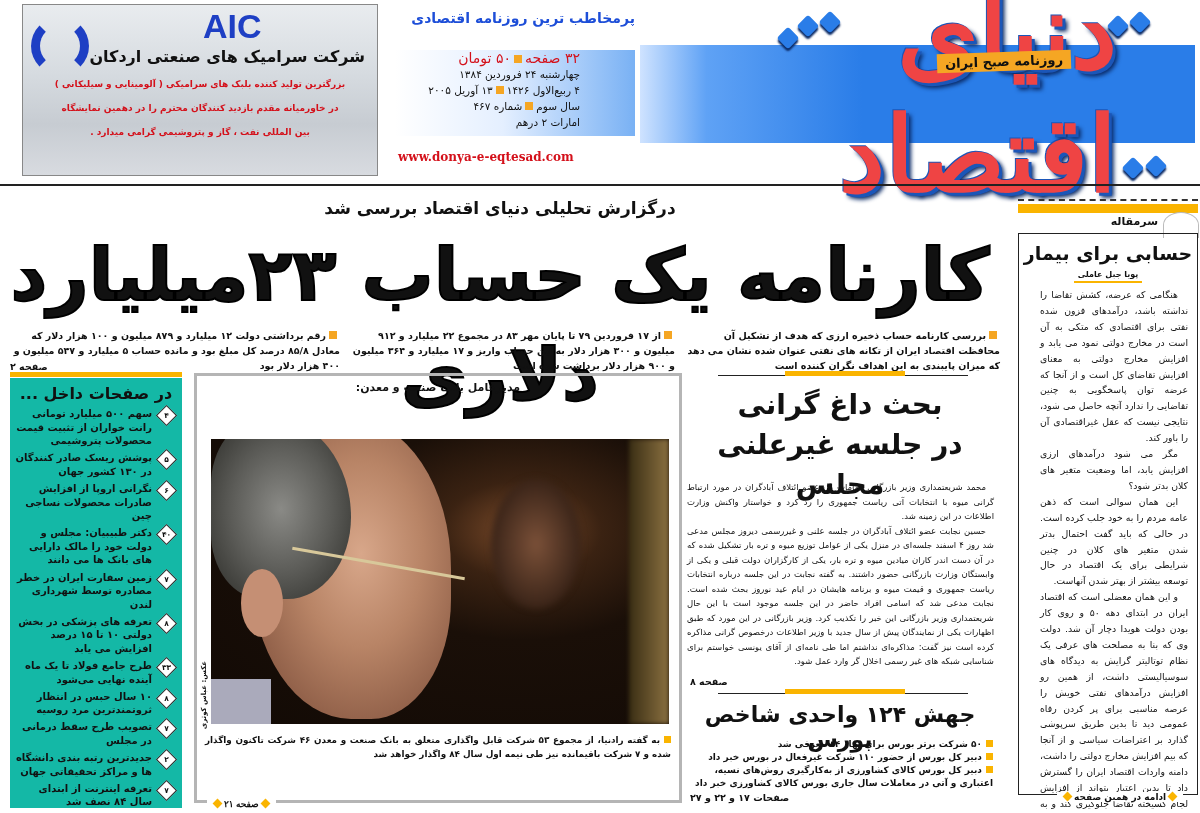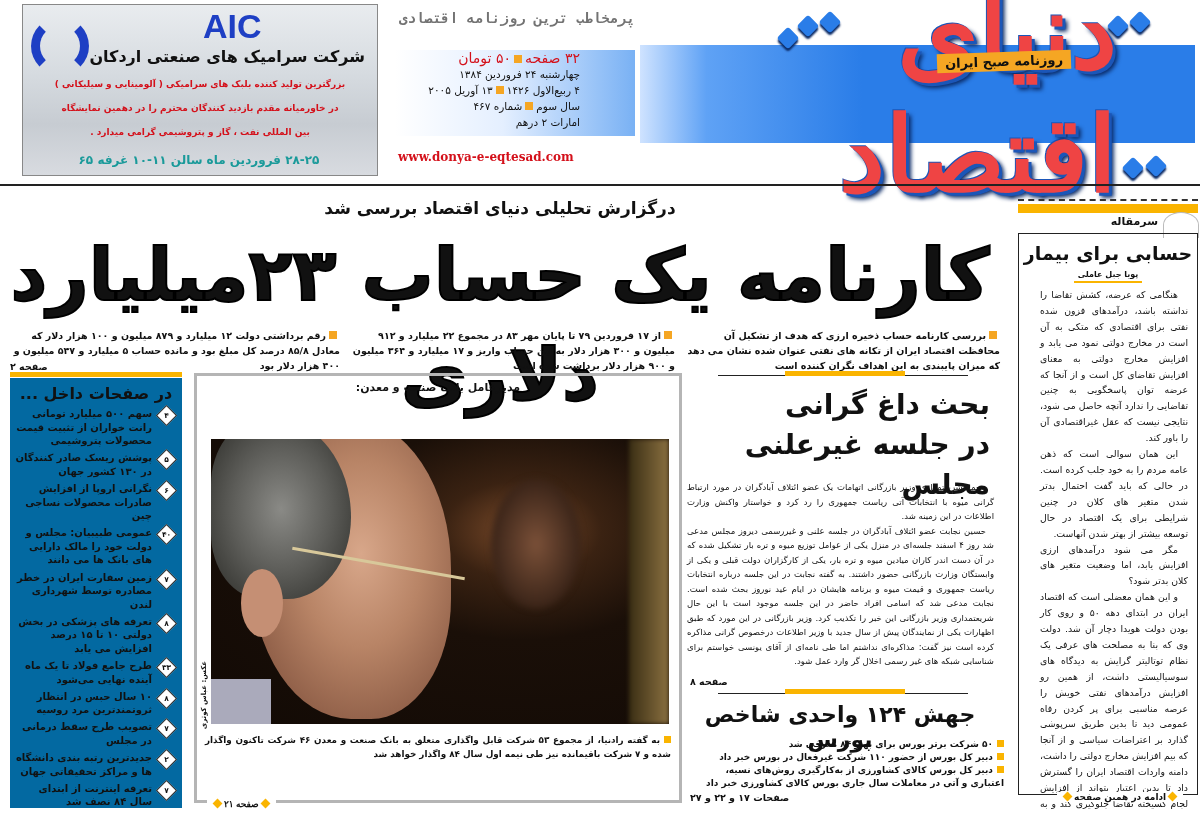--- a/index.html
+++ b/index.html
@@ -12,21 +12,21 @@
      background: linear-gradient(to right, #cfe3ff 0%, #5fa2f5 12%, #2a7de8 40%, #2a7de8 100%); }
   .logo-text { position: absolute; left: 640px; top: 5px; width: 477px; height: 175px;
      display: flex; align-items: center; justify-content: center;
      font-family: "DejaVu Serif", serif; font-weight: bold; font-size: 104px; color: #ef4444;
      text-shadow: 3px 3px 0 #1b56b8, 5px 5px 4px #0a2a66, -1px -1px 0 #1b56b8; letter-spacing: -4px; }
   .logo-tag { position: absolute; left: 937px; top: 52px; background: #f5a623; color: #111;
      font-size: 13px; font-weight: bold; padding: 2px 8px; transform: rotate(-2deg); }
   .logo-dot { position: absolute; width: 16px; height: 16px; background: #2a7de8; border-radius: 3px; transform: rotate(45deg); box-shadow: 2px 2px 2px #0a2a66; }
 
   .info-block { position: absolute; left: 395px; top: 0; width: 240px; height: 180px; }
-  .info-slogan { position: absolute; right: 0; top: 10px; color: #737373; font-size: 14px; font-weight: bold; font-family: Liberation Mono, monospace; }
+  .info-slogan { position: absolute; right: 0; top: 10px; color: #1d4ed8; font-size: 14px; font-weight: bold; }
   .info-grad { position: absolute; left: 0; top: 50px; width: 240px; height: 86px;
      background: linear-gradient(to right, #ffffff 0%, #e4efff 45%, #79b1f4 100%); }
   .info-lines { position: absolute; right: 55px; top: 50px; font-size: 10.5px; line-height: 16px; text-align: right; font-weight: normal; color: #111; }
   .info-lines .big { font-size: 14px; color: #111; }
   .info-lines .red { color: #d4101a; }
   .sq { display: inline-block; width: 8px; height: 8px; background: #f5a623; margin: 0 3px; }
   .info-url { position: absolute; left: 3px; top: 150px; font-family: "DejaVu Serif", serif; font-weight: bold; font-size: 12px; color: #d4101a; direction: ltr; }
 
   .ad { position: absolute; left: 22px; top: 4px; width: 356px; height: 172px; border: 1px solid #888;
      background: linear-gradient(180deg, #e9ecef 0%, #d6dbe0 40%, #c7ccd2 70%, #d8dbe0 100%); overflow: hidden; }
@@ -57,25 +57,25 @@
   .ed-author { text-align: center; font-size: 8px; font-weight: bold; margin-top: 6px; }
   .ed-author span { border-bottom: 2px solid #fab400; padding: 0 4px 2px; }
   .ed-body { font-size: 9.3px; line-height: 15.9px; text-align: justify; padding: 8px 9px 0 9px; font-family: "DejaVu Sans", sans-serif; }
   .ed-body p { text-indent: 10px; margin-left: 12px; }
   .ed-continue { position: absolute; left: 38px; bottom: -8px; background: #fff; font-size: 9px; font-weight: bold; padding: 0 4px; }
   .ed-continue .dot { display: inline-block; width: 7px; height: 7px; background: #fab400; transform: rotate(45deg); margin: 0 3px; }
 
   
   .col-rule { position: absolute; height: 1px; background: #222; }
   .col-bar { position: absolute; height: 5px; background: #fab400; }
-  .mid-title { position: absolute; left: 690px; width: 300px; top: 385px; text-align: right; font-size: 28px; font-weight: 900; line-height: 40px; }
+  .mid-title { position: absolute; left: 690px; width: 300px; top: 385px; text-align: center; font-size: 28px; font-weight: 900; line-height: 40px; }
   .mid-body { position: absolute; left: 687px; width: 307px; top: 480px; font-size: 8.5px; line-height: 14.5px; text-align: justify; }
   .mid-body p { text-indent: 8px; }
   .bourse-title { position: absolute; left: 690px; width: 300px; top: 702px; text-align: center; font-size: 22px; font-weight: 900; }
-  .bourse-list { position: absolute; left: 690px; width: 303px; top: 738px; font-size: 9px; line-height: 13px; font-weight: bold; list-style: none; margin-left: 11px; }
+  .bourse-list { position: absolute; left: 690px; width: 303px; top: 738px; font-size: 9px; line-height: 13px; font-weight: bold; list-style: none; }
   .bourse-list li::before { content: ""; display: inline-block; width: 7px; height: 7px; background: #fab400; margin-left: 4px; }
 
   
   .photo-box { position: absolute; left: 194px; top: 373px; width: 488px; height: 430px; border: 3px solid #b5b5b5; }
   .photo-kicker { position: absolute; width: 100%; top: 5px; text-align: center; font-size: 11px; font-weight: bold; }
   .photo-title { position: absolute; width: 100%; top: 22px; text-align: center; font-size: 20px; font-weight: bold; }
   .photo { position: absolute; left: 14px; top: 63px; width: 458px; height: 285px; overflow: hidden;
      background: radial-gradient(ellipse at 68% 32%, #7b4b2a 0%, #3a2212 18%, #1a0f08 40%, #120a05 100%); }
   .photo .head { position: absolute; left: 40px; top: -20px; width: 200px; height: 300px; border-radius: 45% 50% 40% 50%;
      background: radial-gradient(ellipse at 55% 45%, #d8a78a 0%, #b88466 40%, #8a5a44 80%); }
@@ -87,21 +87,21 @@
      background: radial-gradient(ellipse, #7a5038 0%, #3a2418 70%); filter: blur(3px); }
   .photo .bg-light { position: absolute; right: 0; top: 0; width: 40px; height: 285px; background: linear-gradient(to left, #8a7040, #3a2e14); filter: blur(2px); }
   .photo .collar { position: absolute; left: 0; bottom: 0; width: 60px; height: 45px; background: #aab; }
   .photo-credit { position: absolute; left: 3px; top: 285px; font-size: 7px; font-weight: bold; writing-mode: vertical-rl; transform: rotate(180deg); }
   .photo-bullets { position: absolute; left: 8px; right: 8px; top: 357px; font-size: 8.8px; line-height: 14px; font-weight: bold; text-align: justify; list-style: none; }
   .photo-bullets li::before { content: ""; display: inline-block; width: 7px; height: 7px; background: #fab400; margin-left: 4px; }
   .photo-page { position: absolute; left: 10px; bottom: -9px; background: #fff; padding: 0 4px; font-size: 9px; font-weight: bold; font-family: Liberation Serif, serif; }
   .photo-page .dot { display: inline-block; width: 7px; height: 7px; background: #fab400; transform: rotate(45deg); margin: 0 3px; }
 
   
-  .inside { position: absolute; left: 10px; top: 378px; width: 172px; height: 430px; background: #0369a1; }
+  .inside { position: absolute; left: 10px; top: 378px; width: 172px; height: 430px; background: #14b8a6; }
   .inside-bar { position: absolute; left: 10px; top: 372px; width: 172px; height: 5px; background: #fab400; }
   .inside-title { text-align: center; font-size: 16px; font-weight: bold; padding-top: 6px; }
   .inside-list { list-style: none; padding: 4px 6px 0 4px; }
   .inside-list li { position: relative; padding-right: 24px; font-size: 10px; font-weight: bold; line-height: 13.6px; margin-bottom: 3.5px; text-align: right; }
   .inside-list .num { position: absolute; right: 2px; top: 1px; width: 15px; height: 15px; border: 1.3px solid #222; transform: rotate(45deg); background: #fff; }
   .inside-list .num span { display: block; transform: rotate(-45deg); font-size: 7.5px; text-align: center; line-height: 13px; }
 </style>
 </head>
 <body>
 
@@ -132,21 +132,20 @@
     <div class="info-url">www.donya-e-eqtesad.com</div>
   </div>
 
   <div class="ad">
     <div class="ad-ring"></div>
     <div class="ad-brand">AIC</div>
     <div class="ad-company">شرکت سرامیک های صنعتی اردکان</div>
     <div class="ad-line" style="top:74px;">بزرگترین تولید کننده بلبک های سرامیکی ( آلومینایی و سیلیکانی )</div>
     <div class="ad-line" style="top:98px;">در خاورمیانه مقدم بازدید کنندگان محترم را در دهمین نمایشگاه</div>
     <div class="ad-line" style="top:122px;">بین المللی نفت ، گاز و پتروشیمی گرامی میدارد .</div>
-    <div class="ad-footer">۲۸-۲۵ فروردین ماه      سالن ۱۱-۱۰ غرفه ۶۵</div>
   </div>
 </header>
 <div class="rule-top"></div>
 
 <div class="kicker">درگزارش تحلیلی دنیای اقتصاد بررسی شد</div>
 <h1 class="lead-title">کارنامه یک حساب ۲۳میلیارد دلاری</h1>
 <div class="lead-bullets" style="left:682px;width:318px;">
   <span class="sq"></span><span>بررسی کارنامه حساب ذخیره ارزی که هدف از تشکیل آن محافظت اقتصاد ایران از تکانه های نفتی عنوان شده نشان می دهد که میزان پایبندی به این اهداف نگران کننده است</span>
 </div>
 <div class="lead-bullets" style="left:345px;width:330px;">
@@ -160,22 +159,22 @@
 <aside class="ed-wrap">
   <div class="ed-dash"></div>
   <div class="ed-bar"></div>
   <div class="ed-globe"></div>
   <div class="ed-label">سرمقاله</div>
   <div class="ed-box">
     <div class="ed-title">حسابی برای بیمار</div>
     <div class="ed-author"><span>پویا جبل عاملی</span></div>
     <div class="ed-body">
       <p>هنگامی که عرضه، کشش تقاضا را نداشته باشد، درآمدهای فزون شده نفتی برای اقتصادی که متکی به آن است در مخارج دولتی نمود می یابد و افزایش مخارج دولتی به معنای افزایش تقاضای کل است و از آنجا که عرضه توان پاسخگویی به چنین تقاضایی را ندارد آنچه حاصل می شود، نتایجی نیست که عقل غیراقتصادی آن را باور کند.</p>
+      <p>مگر می شود درآمدهای ارزی افزایش یابد، اما وضعیت متغیر های کلان بدتر شود؟</p>
       <p>این همان سوالی است که ذهن عامه مردم را به خود جلب کرده است. در حالی که باید گفت احتمال بدتر شدن متغیر های کلان در چنین شرایطی برای یک اقتصاد در حال توسعه بیشتر از بهتر شدن آنهاست.</p>
-      <p>مگر می شود درآمدهای ارزی افزایش یابد، اما وضعیت متغیر های کلان بدتر شود؟</p>
       <p>و این همان معضلی است که اقتصاد ایران در ابتدای دهه ۵۰ و روی کار بودن دولت هویدا دچار آن شد. دولت وی که بنا به مصلحت های عرفی یک نظام توتالیتر گرایش به دیدگاه های سوسیالیستی داشت، از همین رو افزایش درآمدهای نفتی خویش را عرصه مناسبی برای پر کردن رفاه عمومی دید تا بدین طریق سرپوشی گذارد بر اعتراضات سیاسی و از آنجا که بیم افزایش مخارج دولتی را داشت، دامنه واردات اقتصاد ایران را گسترش داد تا بدین اعتبار بتواند از افزایش لجام گسیخته تقاضا جلوگیری کند و به این شکل شاهد تورم افسار گسیخته تر نباشد.</p>
       <p>اما دولت وی فراموش کرد که زیر بنای اقتصاد سست تر از آن است که بتواند این میزان واردات را نیز در خود جای دهد. از همین رو بود که کناره های جنوبی ایران،</p>
     </div>
     <div class="ed-continue">
       <span class="dot"></span><span>ادامه در همین صفحه</span><span class="dot"></span>
     </div>
   </div>
 </aside>
 
 <div class="col-rule" style="left:718px;top:375px;width:250px;"></div>
@@ -228,21 +227,21 @@
           <span>۴</span>
         </span><span>سهم ۵۰۰ میلیارد تومانی رانت خواران از تثبیت قیمت محصولات پتروشیمی</span></li>
     <li><span class="num">
           <span>۵</span>
         </span><span>پوشش ریسک صادر کنندگان در ۱۳۰ کشور جهان</span></li>
     <li><span class="num">
           <span>۶</span>
         </span><span>نگرانی اروپا از افزایش صادرات محصولات نساجی چین</span></li>
     <li><span class="num">
           <span>۴۰</span>
-        </span><span>عمومی طبیبیان: مجلس و دولت خود را مالک دارایی های بانک ها می دانند</span></li>
+        </span><span>دکتر طبیبیان: مجلس و دولت خود را مالک دارایی های بانک ها می دانند</span></li>
     <li><span class="num">
           <span>۷</span>
         </span><span>زمین سفارت ایران در خطر مصادره توسط شهرداری لندن</span></li>
     <li><span class="num">
           <span>۸</span>
         </span><span>تعرفه های پزشکی در بخش دولتی ۱۰ تا ۱۵ درصد افزایش می یابد</span></li>
     <li><span class="num">
           <span>۳۳</span>
         </span><span>طرح جامع فولاد تا یک ماه آینده نهایی می‌شود</span></li>
     <li><span class="num">

